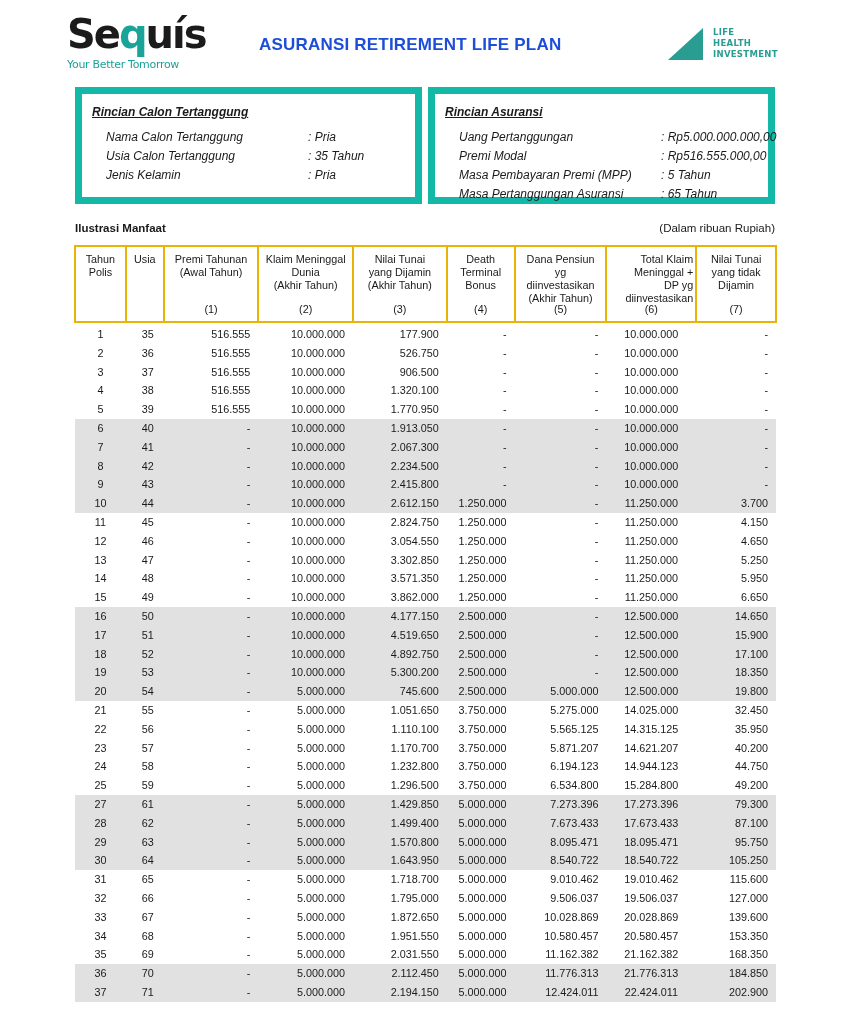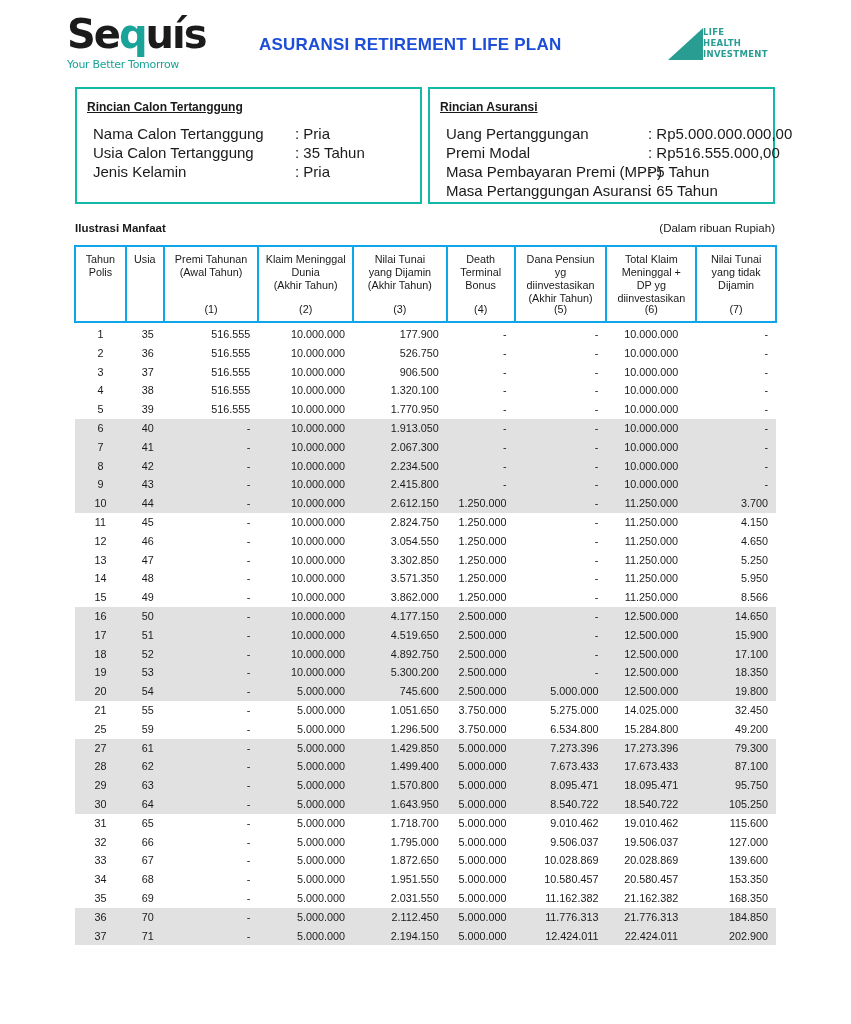--- a/index.html
+++ b/index.html
@@ -7,34 +7,34 @@
 
   .logo { position: absolute; left: 67px; top: 12px; }
   .logo-word { font-family: "DejaVu Sans", sans-serif; font-weight: bold; font-size: 40px; letter-spacing: -2px; color: #1b1b1b; line-height: 44px; }
   .logo-word .q { color: #1aa398; }
   .logo-tag { font-family: "DejaVu Sans", sans-serif; font-size: 11px; color: #1aa398; margin-top: 2px; letter-spacing: -0.3px; }
 
   .doc-title { position: absolute; left: 259px; top: 35px; font-weight: bold; font-size: 17px; letter-spacing: 0.2px; color: #1d4ed8; }
 
   .brand-right { position: absolute; left: 668px; top: 27px; display: flex; align-items: flex-end; }
   .brand-tri { width: 0; height: 0; border-left: 35px solid transparent; border-bottom: 32px solid #2a9d93; }
-  .brand-lines { font-family: "DejaVu Sans", sans-serif; font-weight: bold; font-size: 8.5px; line-height: 11px; color: #2a9d93; letter-spacing: 0.3px; }
-
-  .box { position: absolute; top: 87px; height: 117px; border: 2px solid #14b8a6; box-sizing: border-box; }
+  .brand-lines { margin-left: 10px; font-family: "DejaVu Sans", sans-serif; font-weight: bold; font-size: 8.5px; line-height: 11px; color: #2a9d93; letter-spacing: 0.3px; }
+
+  .box { position: absolute; top: 87px; height: 117px; border: 7px solid #14b8a6; box-sizing: border-box; font-style: italic; }
   .box.left { left: 75px; width: 347px; }
   .box.right { left: 428px; width: 347px; padding-left: 24px; }
   .box h3 { margin: 0; position: absolute; left: 10px; top: 11px; font-size: 12px; font-weight: bold; text-decoration: underline; }
-  .kv { position: absolute; left: 16px; font-size: 15px; }
+  .kv { position: absolute; left: 24px; font-size: 12px; }
   .kv .v { position: absolute; white-space: nowrap; }
 
   .section-title { position: absolute; left: 75px; top: 222px; font-size: 11.5px; font-weight: bold; }
   .section-note { position: absolute; right: 76px; top: 222px; font-size: 11.5px; }
 
   table { position: absolute; left: 74px; top: 245px; width: 703px; border-collapse: collapse; font-size: 10.8px; }
-  thead th { border: 2px solid #0ea5e9; font-weight: normal; vertical-align: top; padding: 6px 2px 0 2px; height: 76px; line-height: 13px; text-align: center; position: relative; box-sizing: border-box; }
+  thead th { border: 2px solid #eab308; font-weight: normal; vertical-align: top; padding: 6px 2px 0 2px; height: 76px; line-height: 13px; text-align: center; position: relative; box-sizing: border-box; }
   thead th .num { position: absolute; left: 0; right: 0; bottom: 5px; }
   tbody td { height: 18.8px; padding: 0 8px; line-height: 18.8px; text-align: right; white-space: nowrap; }
   tbody td.c { text-align: center; }
   tbody td.l { text-align: left; padding-left: 16px; }
   tbody tr.shade td { background: #e1e1e1; }
   tbody tr:first-child td { padding-top: 2px; }
 </style>
 </head>
 <body>
 
@@ -140,21 +140,21 @@
           <div class="num">(4)</div>
         </th>
         <th>
           <div style="white-space: pre-line;">Dana Pensiun
 yg
 diinvestasikan
 (Akhir Tahun)</div>
           <div class="num">(5)</div>
         </th>
         <th>
-          <div style="white-space: pre-line;">Total Klaim
+          <div style="white-space: pre-line; text-align: right;">Total Klaim
 Meninggal +
 DP yg
 diinvestasikan</div>
           <div class="num">(6)</div>
         </th>
         <th>
           <div style="white-space: pre-line;">Nilai Tunai
 yang tidak
 Dijamin</div>
           <div class="num">(7)</div>
@@ -318,21 +318,21 @@
       </tr>
       <tr>
         <td class="c">15</td>
         <td class="l">49</td>
         <td>-</td>
         <td>10.000.000</td>
         <td>3.862.000</td>
         <td>1.250.000</td>
         <td>-</td>
         <td class="c">11.250.000</td>
-        <td>8.566</td>
+        <td>6.650</td>
       </tr>
       <tr class="shade">
         <td class="c">16</td>
         <td class="l">50</td>
         <td>-</td>
         <td>10.000.000</td>
         <td>4.177.150</td>
         <td>2.500.000</td>
         <td>-</td>
         <td class="c">12.500.000</td>
@@ -387,20 +387,53 @@
         <td class="l">55</td>
         <td>-</td>
         <td>5.000.000</td>
         <td>1.051.650</td>
         <td>3.750.000</td>
         <td>5.275.000</td>
         <td class="c">14.025.000</td>
         <td>32.450</td>
       </tr>
       <tr>
+        <td class="c">22</td>
+        <td class="l">56</td>
+        <td>-</td>
+        <td>5.000.000</td>
+        <td>1.110.100</td>
+        <td>3.750.000</td>
+        <td>5.565.125</td>
+        <td class="c">14.315.125</td>
+        <td>35.950</td>
+      </tr>
+      <tr>
+        <td class="c">23</td>
+        <td class="l">57</td>
+        <td>-</td>
+        <td>5.000.000</td>
+        <td>1.170.700</td>
+        <td>3.750.000</td>
+        <td>5.871.207</td>
+        <td class="c">14.621.207</td>
+        <td>40.200</td>
+      </tr>
+      <tr>
+        <td class="c">24</td>
+        <td class="l">58</td>
+        <td>-</td>
+        <td>5.000.000</td>
+        <td>1.232.800</td>
+        <td>3.750.000</td>
+        <td>6.194.123</td>
+        <td class="c">14.944.123</td>
+        <td>44.750</td>
+      </tr>
+      <tr>
         <td class="c">25</td>
         <td class="l">59</td>
         <td>-</td>
         <td>5.000.000</td>
         <td>1.296.500</td>
         <td>3.750.000</td>
         <td>6.534.800</td>
         <td class="c">15.284.800</td>
         <td>49.200</td>
       </tr>

